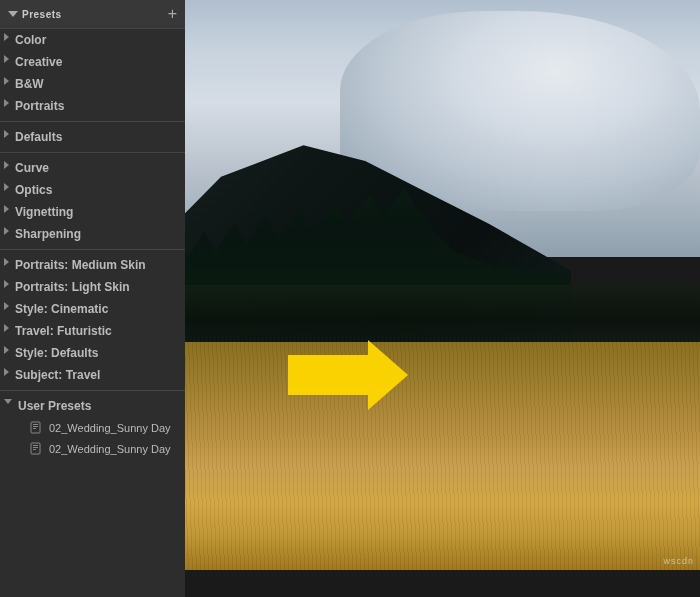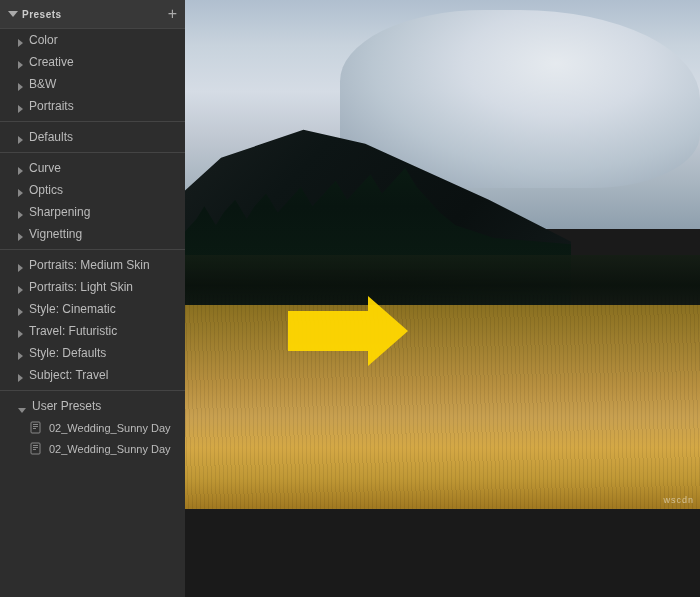--- a/index.html
+++ b/index.html
@@ -71,27 +71,28 @@
 
     .divider {
       height: 1px;
       background: #444;
       margin: 4px 0;
       flex-shrink: 0;
     }
 
     .preset-item {
       display: flex;
-      align-items: flex-end;
-      padding: 4px 8px 4px 18px;
+      align-items: flex-start;
+      padding: 4px 8px 4px 4px;
       font-size: 12px;
       color: #bbb;
       cursor: pointer;
       white-space: nowrap;
       flex-shrink: 0;
+      font-weight: bold;
     }
 
     .chevron-right {
       width: 0;
       height: 0;
       border-top: 4px solid transparent;
       border-bottom: 4px solid transparent;
       border-left: 5px solid #888;
       display: inline-block;
       margin-right: 6px;
@@ -136,21 +137,21 @@
     }
 
     .preset-file-icon svg {
       width: 13px;
       height: 13px;
     }
 
     
     .main-content {
       flex: 1;
-      height: 509px;
+      height: 570px;
       position: relative;
       overflow: hidden;
     }
 
     .landscape-composite {
       width: 100%;
       height: 100%;
       position: relative;
       overflow: hidden;
     }
@@ -324,25 +325,25 @@
       <div class="preset-item">
         <span class="chevron-right"></span>
         <span class="preset-item-label">Curve</span>
       </div>
       <div class="preset-item">
         <span class="chevron-right"></span>
         <span class="preset-item-label">Optics</span>
       </div>
       <div class="preset-item">
         <span class="chevron-right"></span>
+        <span class="preset-item-label">Vignetting</span>
+      </div>
+      <div class="preset-item">
+        <span class="chevron-right"></span>
         <span class="preset-item-label">Sharpening</span>
-      </div>
-      <div class="preset-item">
-        <span class="chevron-right"></span>
-        <span class="preset-item-label">Vignetting</span>
       </div>
       <div class="divider"></div>
       <div class="preset-item">
         <span class="chevron-right"></span>
         <span class="preset-item-label">Portraits: Medium Skin</span>
       </div>
       <div class="preset-item">
         <span class="chevron-right"></span>
         <span class="preset-item-label">Portraits: Light Skin</span>
       </div>

